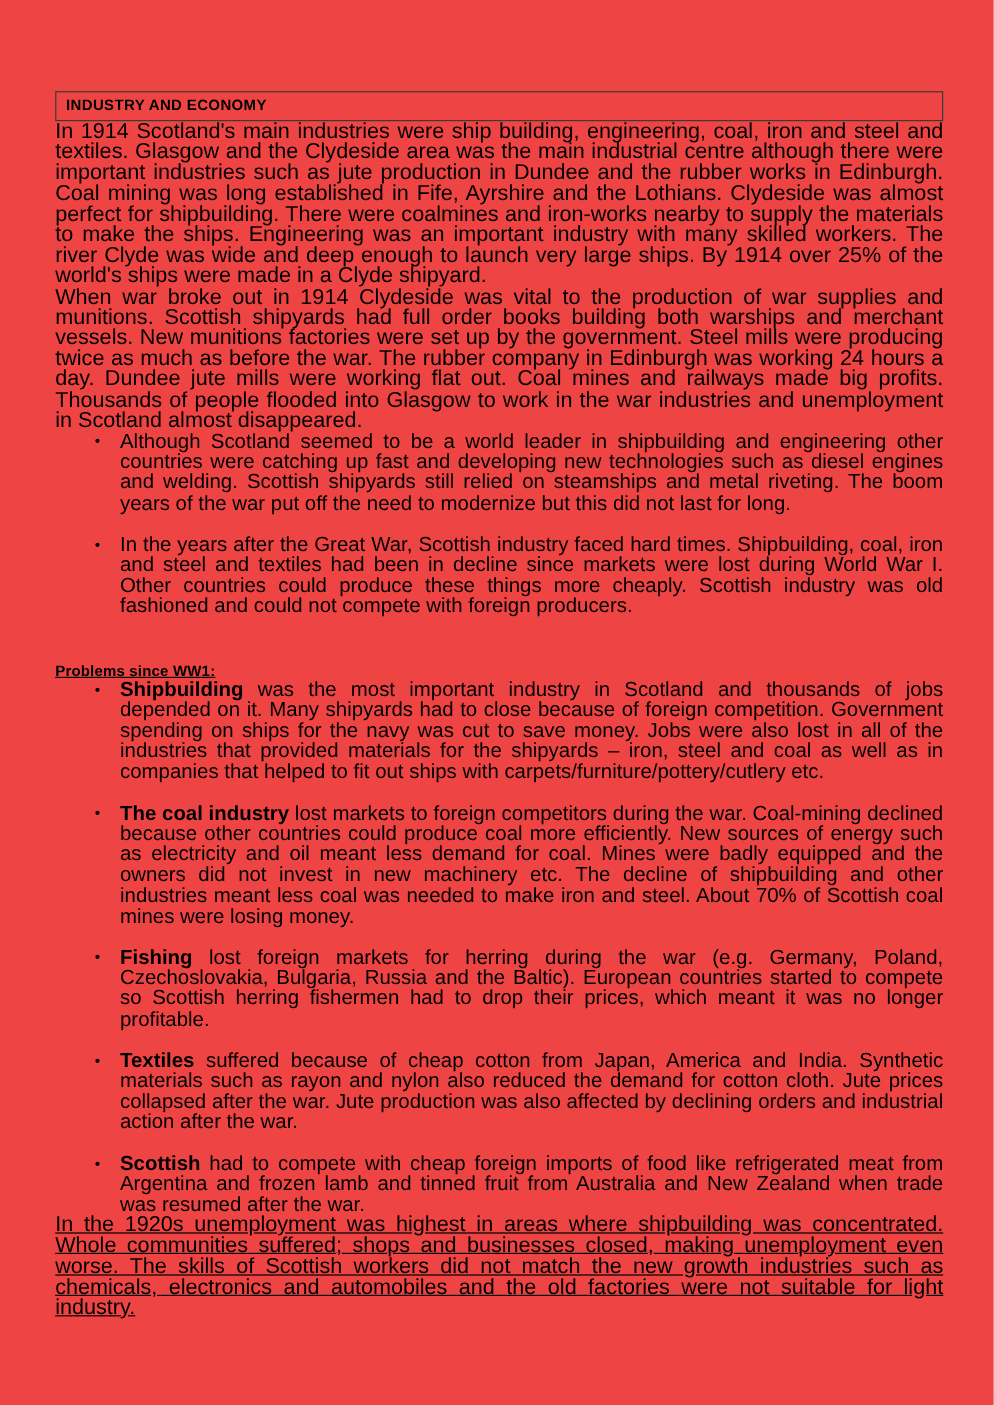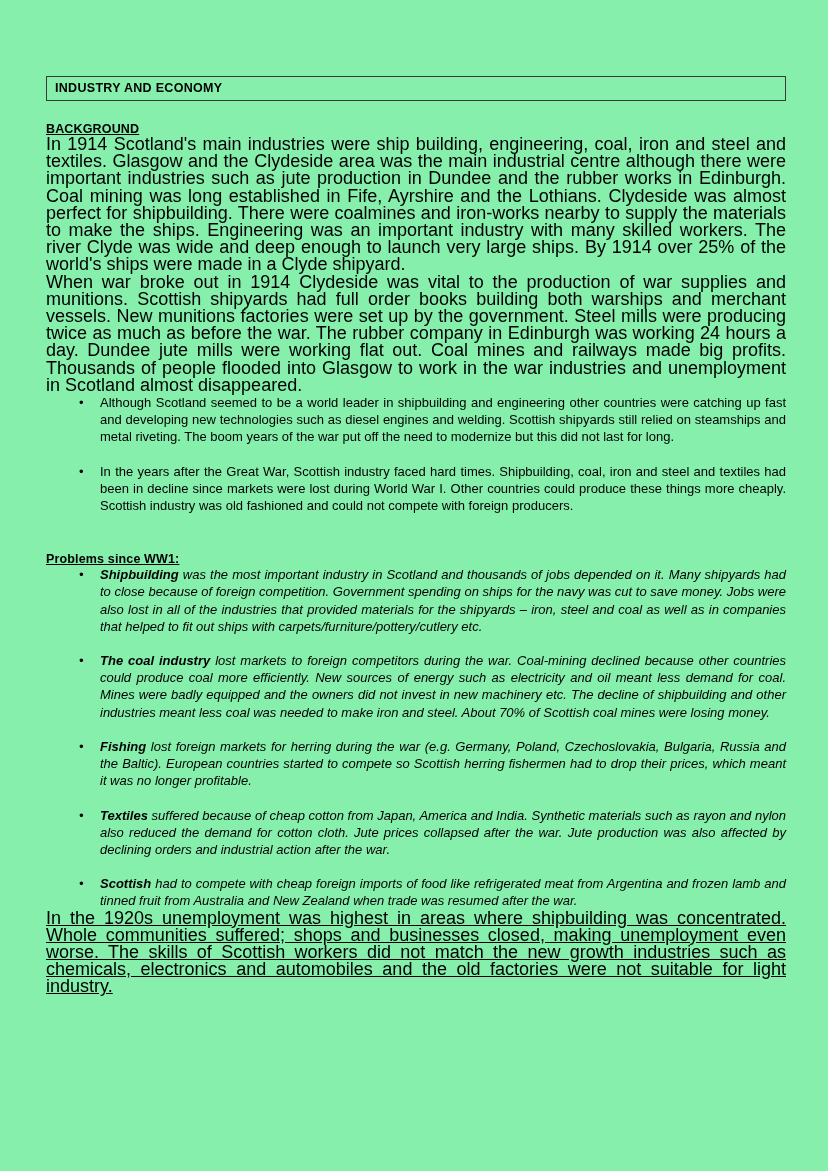--- a/index.html
+++ b/index.html
@@ -11,21 +11,21 @@
     width: 828px;
     height: 1171px;
     font-family: "Liberation Sans", sans-serif;
     color: #000000;
     overflow: hidden;
   }
   .page {
     position: relative;
     width: 828px;
     height: 1171px;
-    background: #86efac;
+    background: #ef4444;
     box-sizing: border-box;
     padding: 0;
   }
   .content {
     position: absolute;
     left: 46px;
     top: 0;
     width: 740px;
   }
 
@@ -79,42 +79,41 @@
 
   
   ul.bullets {
     list-style: none;
     margin: 0;
     padding: 0;
   }
   ul.bullets > li {
     position: relative;
     padding-left: 54px;
-    font-size: 13px;
+    font-size: 17px;
     line-height: 17.2px;
     text-align: justify;
     margin-top: 17px;
   }
   ul.bullets > li:first-child {
     margin-top: 0;
   }
   ul.bullets > li::before {
     content: "\2022";
     position: absolute;
     left: 33px;
     top: 0;
     font-size: 13px;
     line-height: 17.2px;
   }
   .bullets-block-1 {
     margin-top: 29px;
   }
   .bullets-block-2 {
     margin-top: 22px;
-    font-style: italic;
   }
   li b, .lead {
     font-weight: bold;
   }
 
   .tail-block {
     margin-top: 38px;
     text-decoration: underline;
   }
   .tail-block-2 {
@@ -124,21 +123,20 @@
 </head>
 <body>
 
 <div class="page">
   <div class="content">
 
     <div class="title-box">
       <span class="title-text">INDUSTRY AND ECONOMY</span>
     </div>
 
-    <div class="section-heading">BACKGROUND</div>
 
     <p class="body-text para-gap-first">In 1914 Scotland's main industries were ship building, engineering, coal, iron and steel and textiles. Glasgow and the Clydeside area was the main industrial centre although there were important industries such as jute production in Dundee and the rubber works in Edinburgh. Coal mining was long established in Fife, Ayrshire and the Lothians. Clydeside was almost perfect for shipbuilding. There were coalmines and iron-works nearby to supply the materials to make the ships. Engineering was an important industry with many skilled workers. The river Clyde was wide and deep enough to launch very large ships. By 1914 over 25% of the world's ships were made in a Clyde shipyard.</p>
 
     <p class="body-text para-gap">When war broke out in 1914 Clydeside was vital to the production of war supplies and munitions. Scottish shipyards had full order books building both warships and merchant vessels. New munitions factories were set up by the government. Steel mills were producing twice as much as before the war. The rubber company in Edinburgh was working 24 hours a day. Dundee jute mills were working flat out.  Coal mines and railways made big profits. Thousands of people flooded into Glasgow to work in the war industries and unemployment in Scotland almost disappeared.</p>
 
     <ul class="bullets bullets-block-1">
       <li>Although Scotland seemed to be a world leader in shipbuilding and engineering other countries were catching up fast and developing new technologies such as diesel engines and welding. Scottish shipyards still relied on steamships and metal riveting. The boom years of the war put off the need to modernize but this did not last for long.</li>
       <li>In the years after the Great War, Scottish industry faced hard times. Shipbuilding, coal, iron and steel and textiles had been in decline since markets were lost during World War I.  Other countries could produce these things more cheaply. Scottish industry was old fashioned and could not compete with foreign producers.</li>
     </ul>
 

